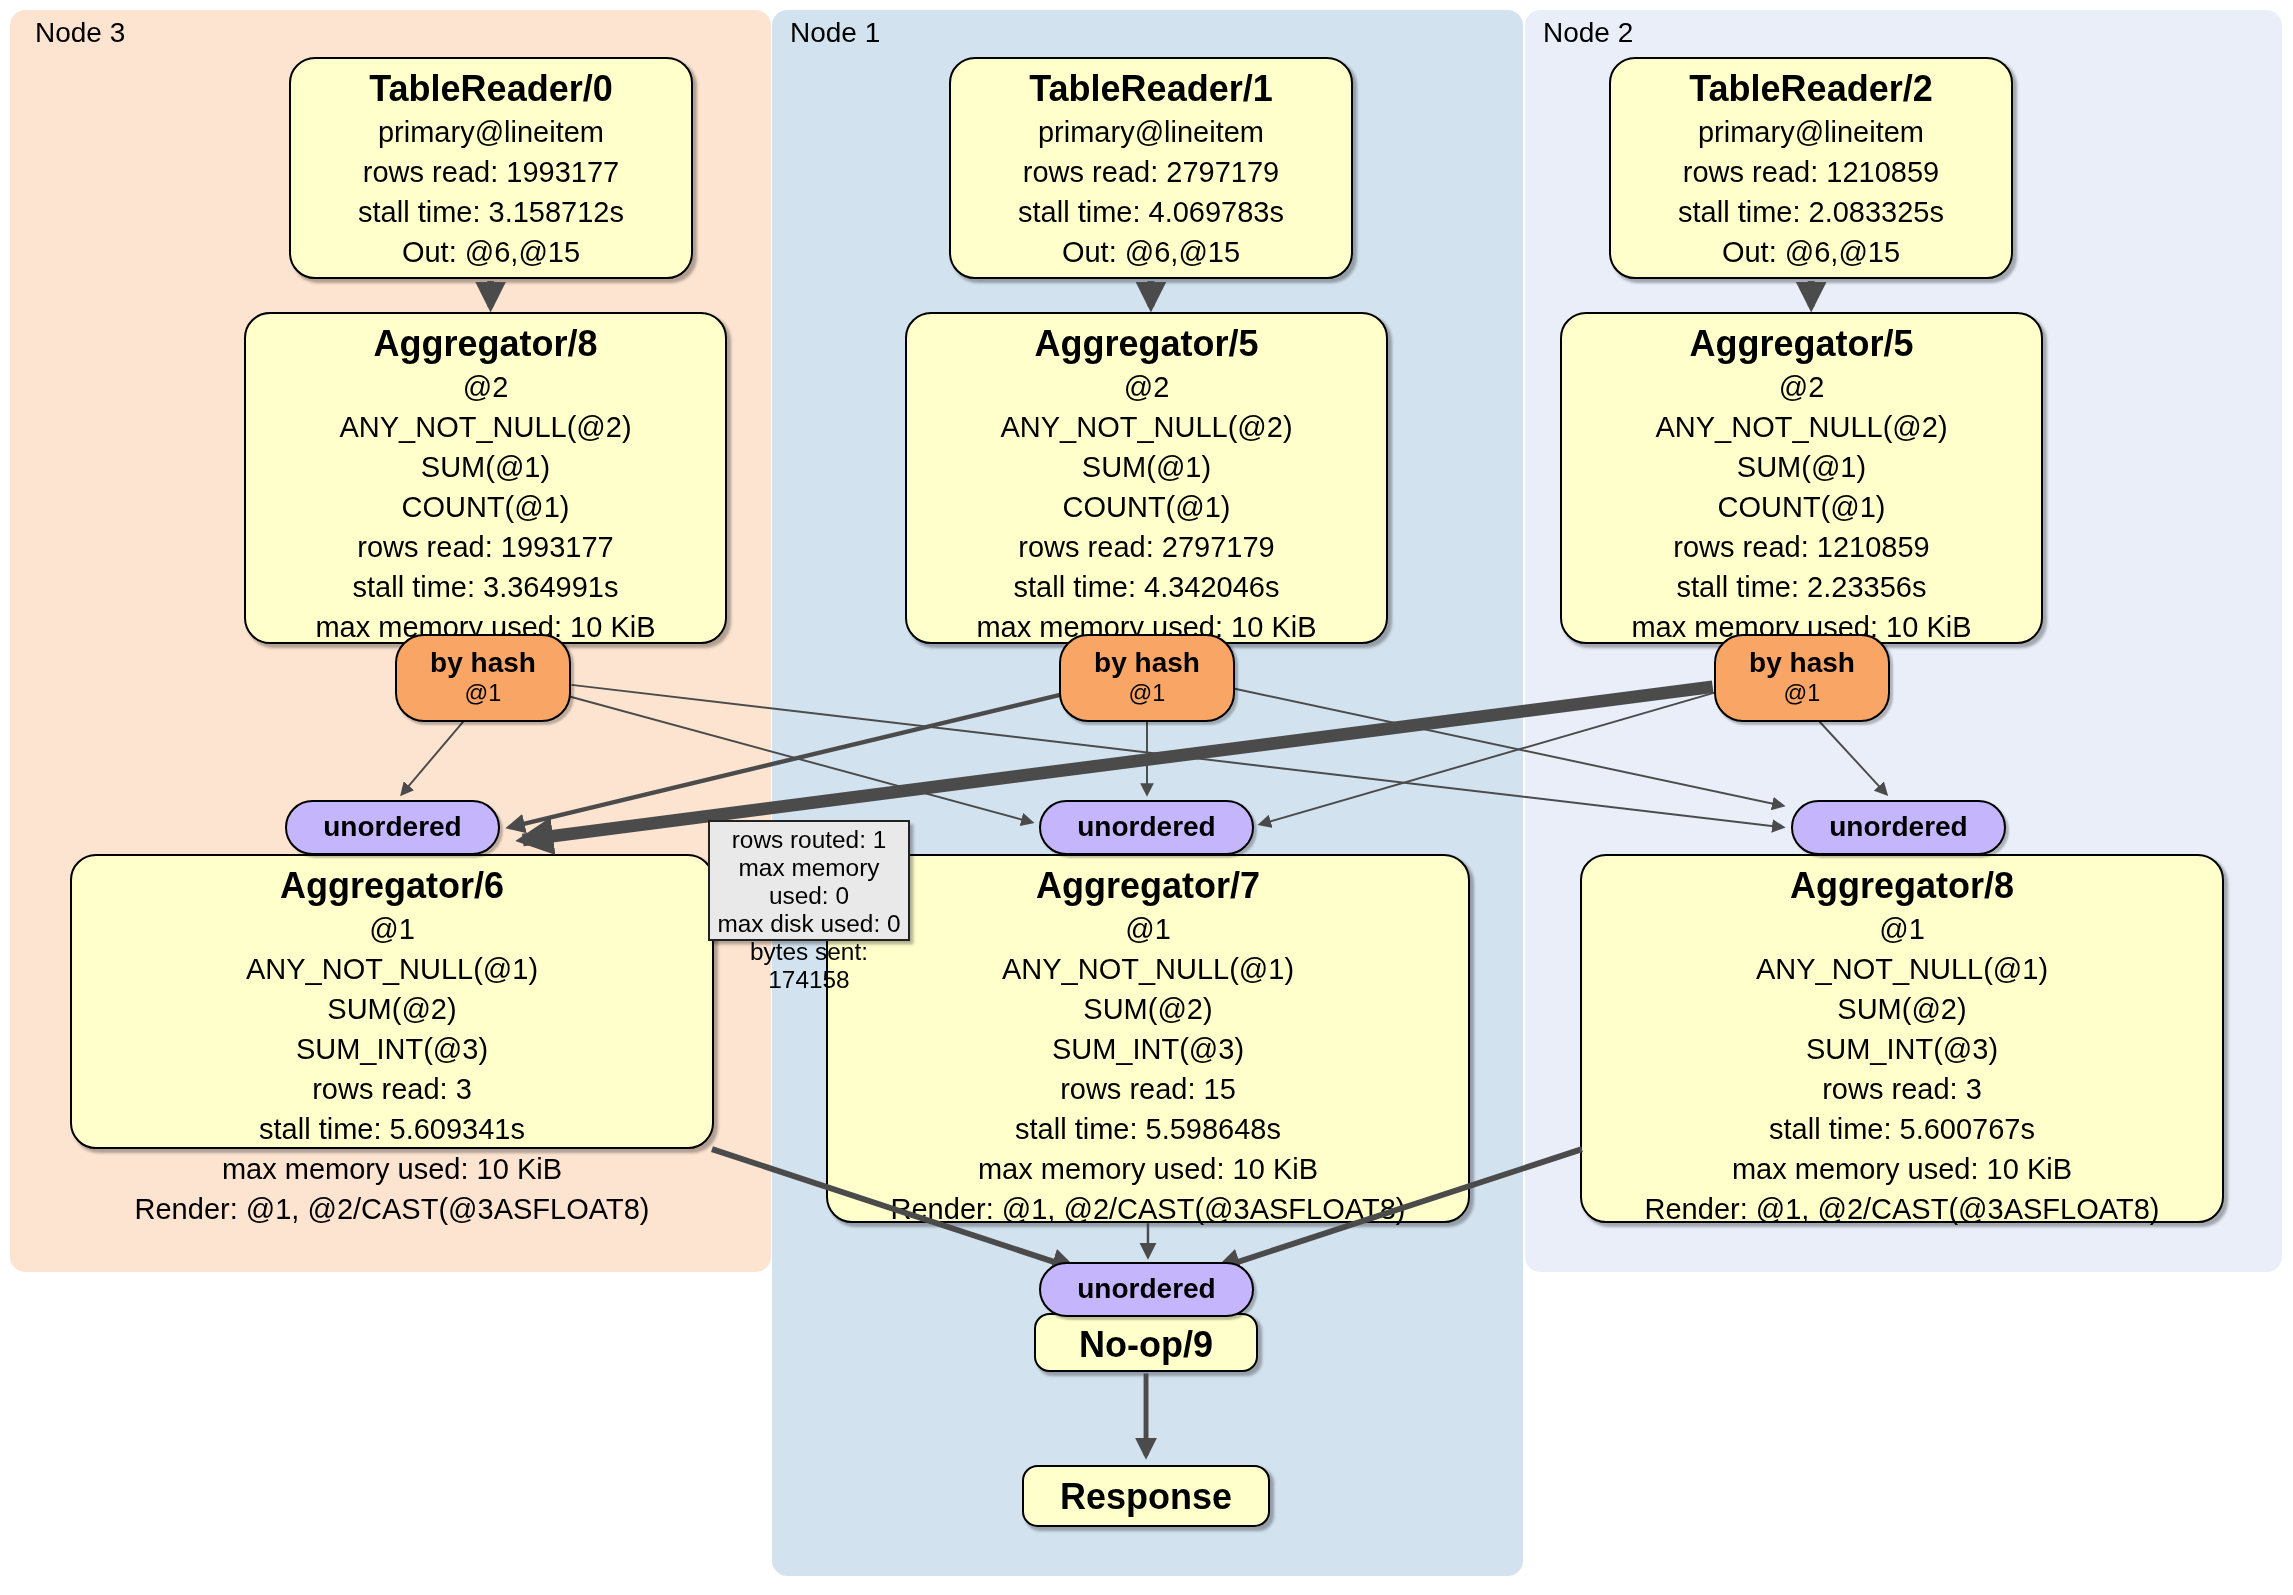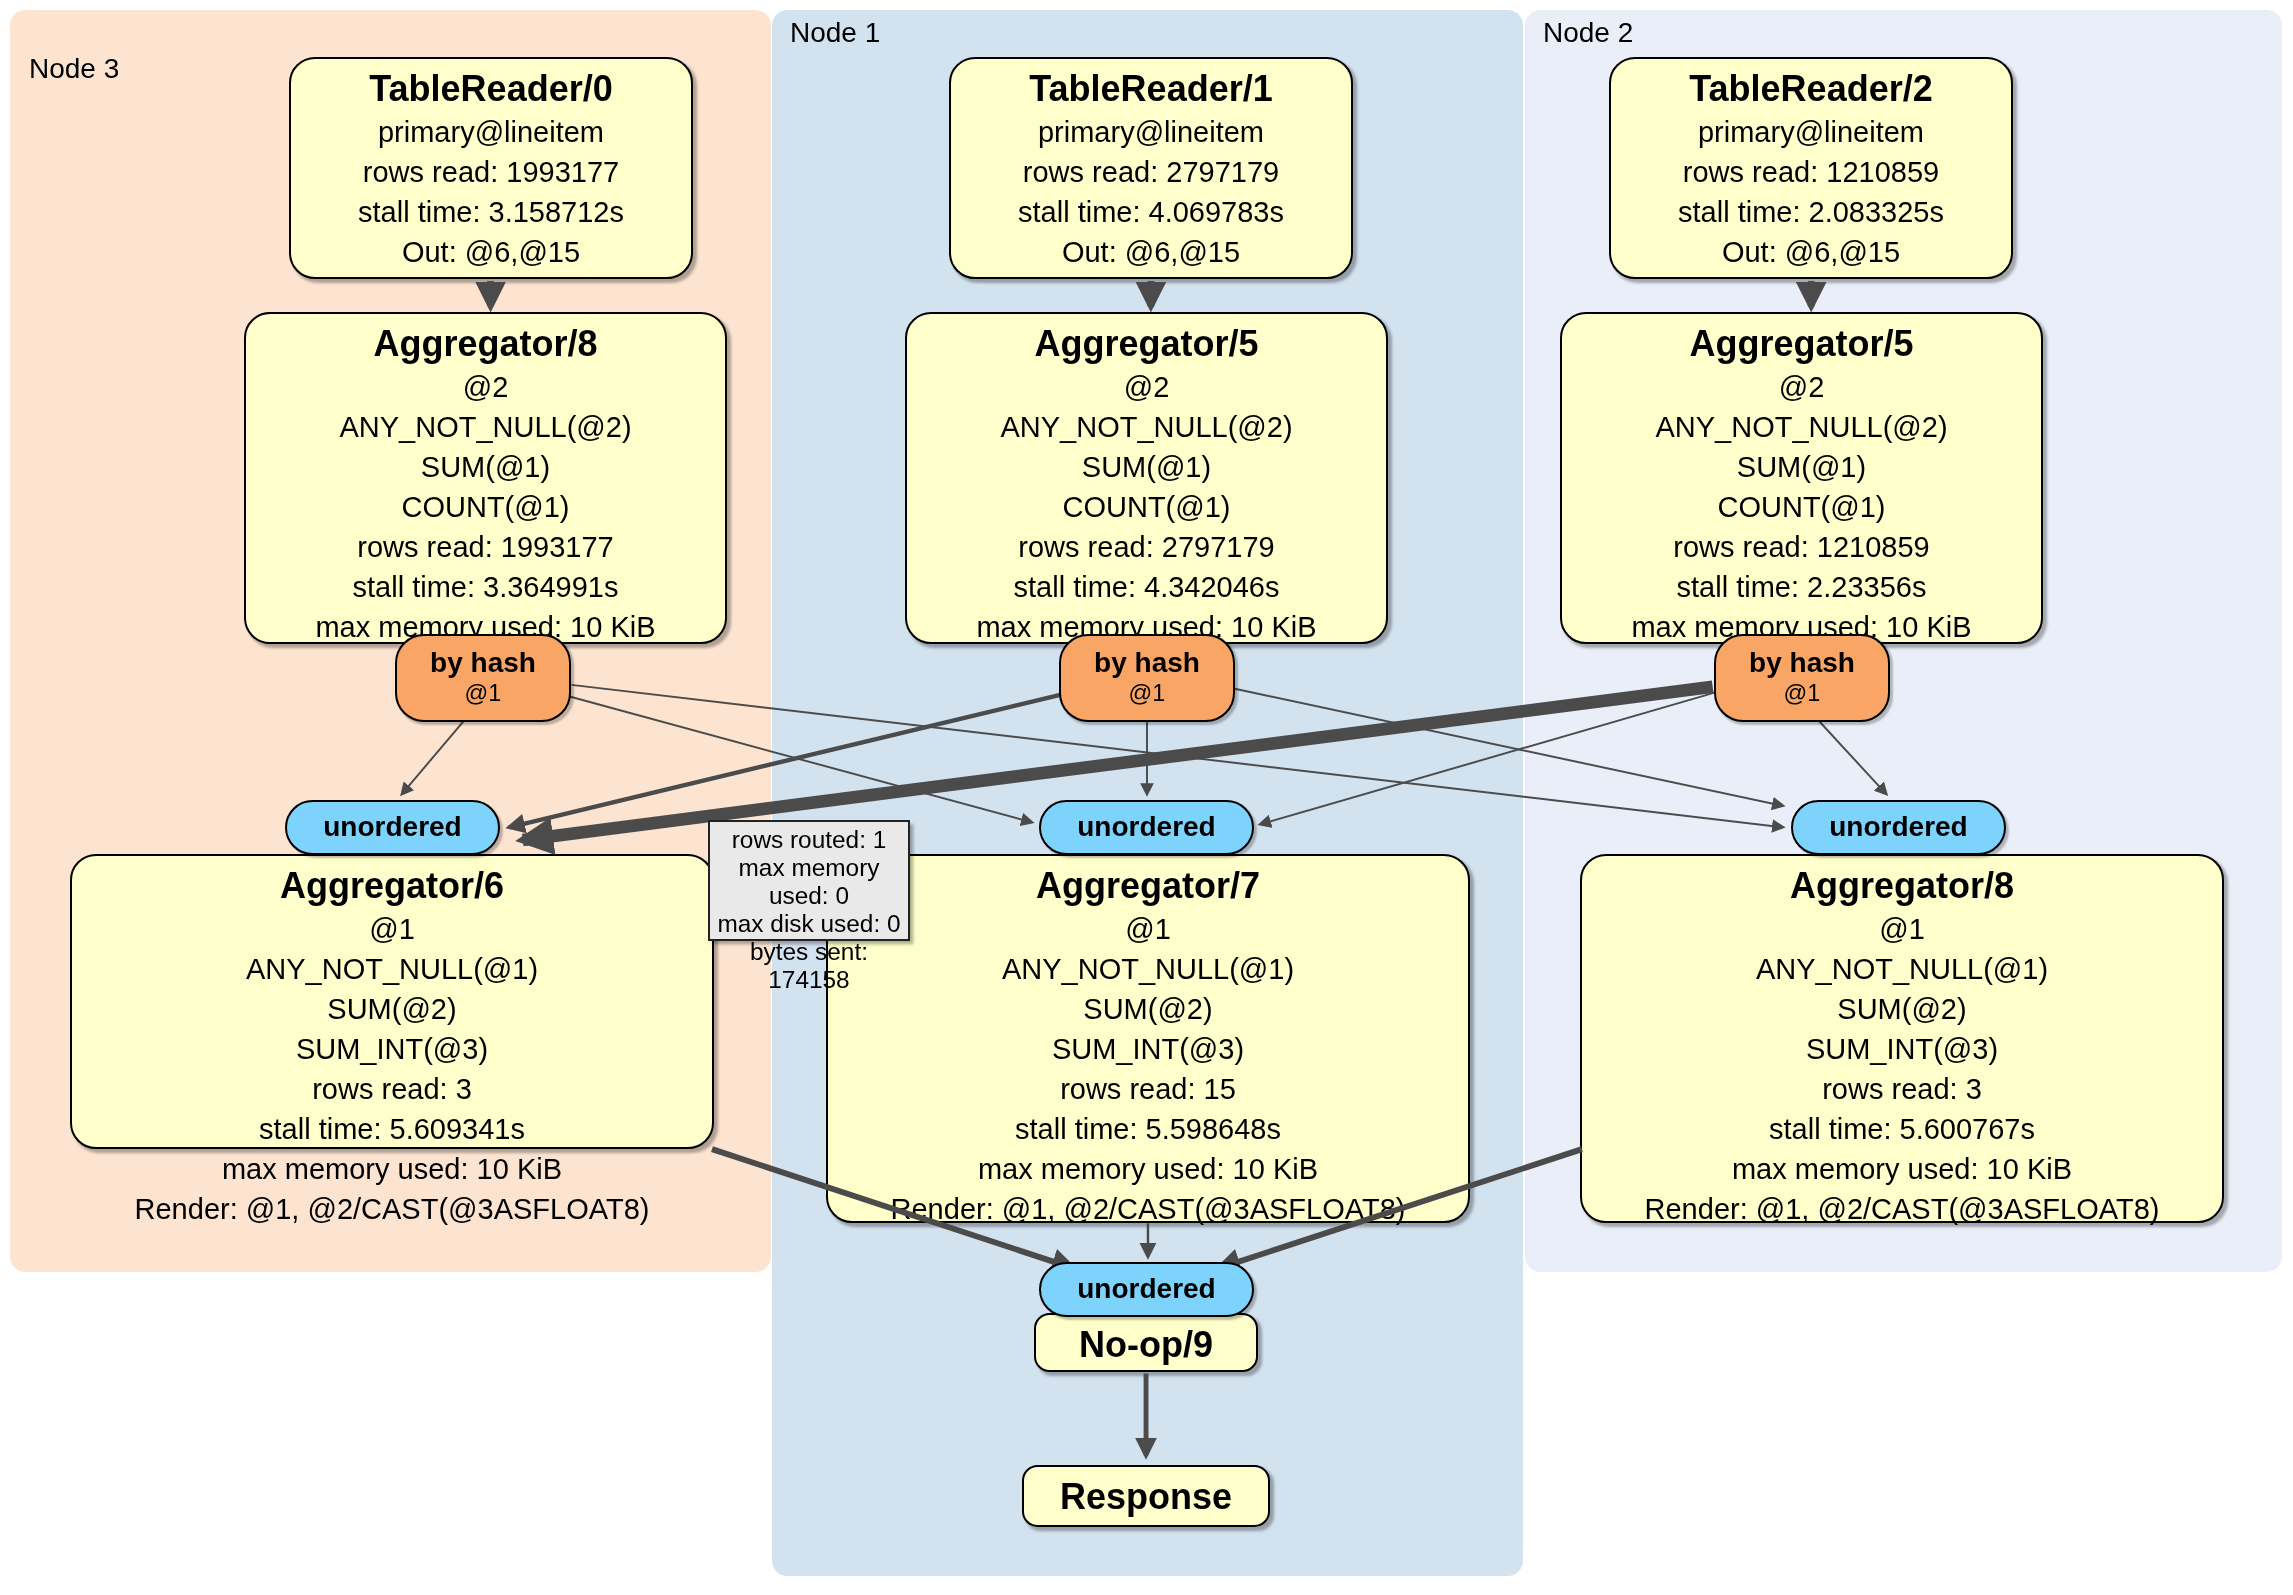--- a/index.html
+++ b/index.html
@@ -16,38 +16,38 @@
   .pline{font-size:29px;line-height:40px;white-space:nowrap;}
 
   #edges{position:absolute;left:0;top:0;z-index:3;}
 
   .byhash{position:absolute;width:176px;height:88px;background:#f8a566;border:2.9px solid #000;
           border-radius:29px;text-align:center;z-index:4;box-sizing:border-box;
           box-shadow:2.9px 2.9px 2px rgba(0,0,0,0.25);}
   .bh-title{font-size:28px;font-weight:bold;line-height:35px;margin-top:8.8px;white-space:nowrap;}
   .bh-sub{font-size:23.4px;line-height:27px;white-space:nowrap;}
 
-  .unord{position:absolute;width:215px;height:55px;background:#7dd3fc;border:2.9px solid #000;
+  .unord{position:absolute;width:215px;height:55px;background:#c4b5fd;border:2.9px solid #000;
          border-radius:29px;font-weight:bold;font-size:28px;text-align:center;line-height:50px;
          z-index:4;box-sizing:border-box;box-shadow:2.9px 2.9px 2px rgba(0,0,0,0.25);white-space:nowrap;}
 
   .tooltip{position:absolute;left:708px;top:820px;width:202px;height:121px;background:#e9e9e9;
            border:2px solid #222;z-index:5;text-align:center;font-size:24.4px;line-height:28px;
            box-sizing:border-box;padding-top:3.9px;box-shadow:3.9px 3.9px 2.9px rgba(0,0,0,0.3);}
 </style>
 </head>
 <body>
 
 <div class="stage">
 
   <div class="nodebg" style="left:9.8px;top:9.8px;width:761px;height:1262px;background:#fce4d1;"></div>
   <div class="nodebg" style="left:772px;top:9.8px;width:751px;height:1566px;background:#d3e2ef;"></div>
   <div class="nodebg" style="left:1525px;top:9.8px;width:757px;height:1262px;background:#e9eef8;"></div>
 
-  <div class="nodelabel" style="left:29px;top:15.6px;margin-top:36px;">Node 3</div>
+  <div class="nodelabel" style="left:35px;top:15.6px;">Node 3</div>
   <div class="nodelabel" style="left:790px;top:15.6px;">Node 1</div>
   <div class="nodelabel" style="left:1543px;top:15.6px;">Node 2</div>
 
   <div class="pbox" style="left:289px;top:57px;width:404px;height:222px;">
     <div class="ptitle">TableReader/0</div>
     <div class="pline">primary@lineitem</div>
     <div class="pline">rows read: 1993177</div>
     <div class="pline">stall time: 3.158712s</div>
     <div class="pline">Out: @6,@15</div>
   </div>

